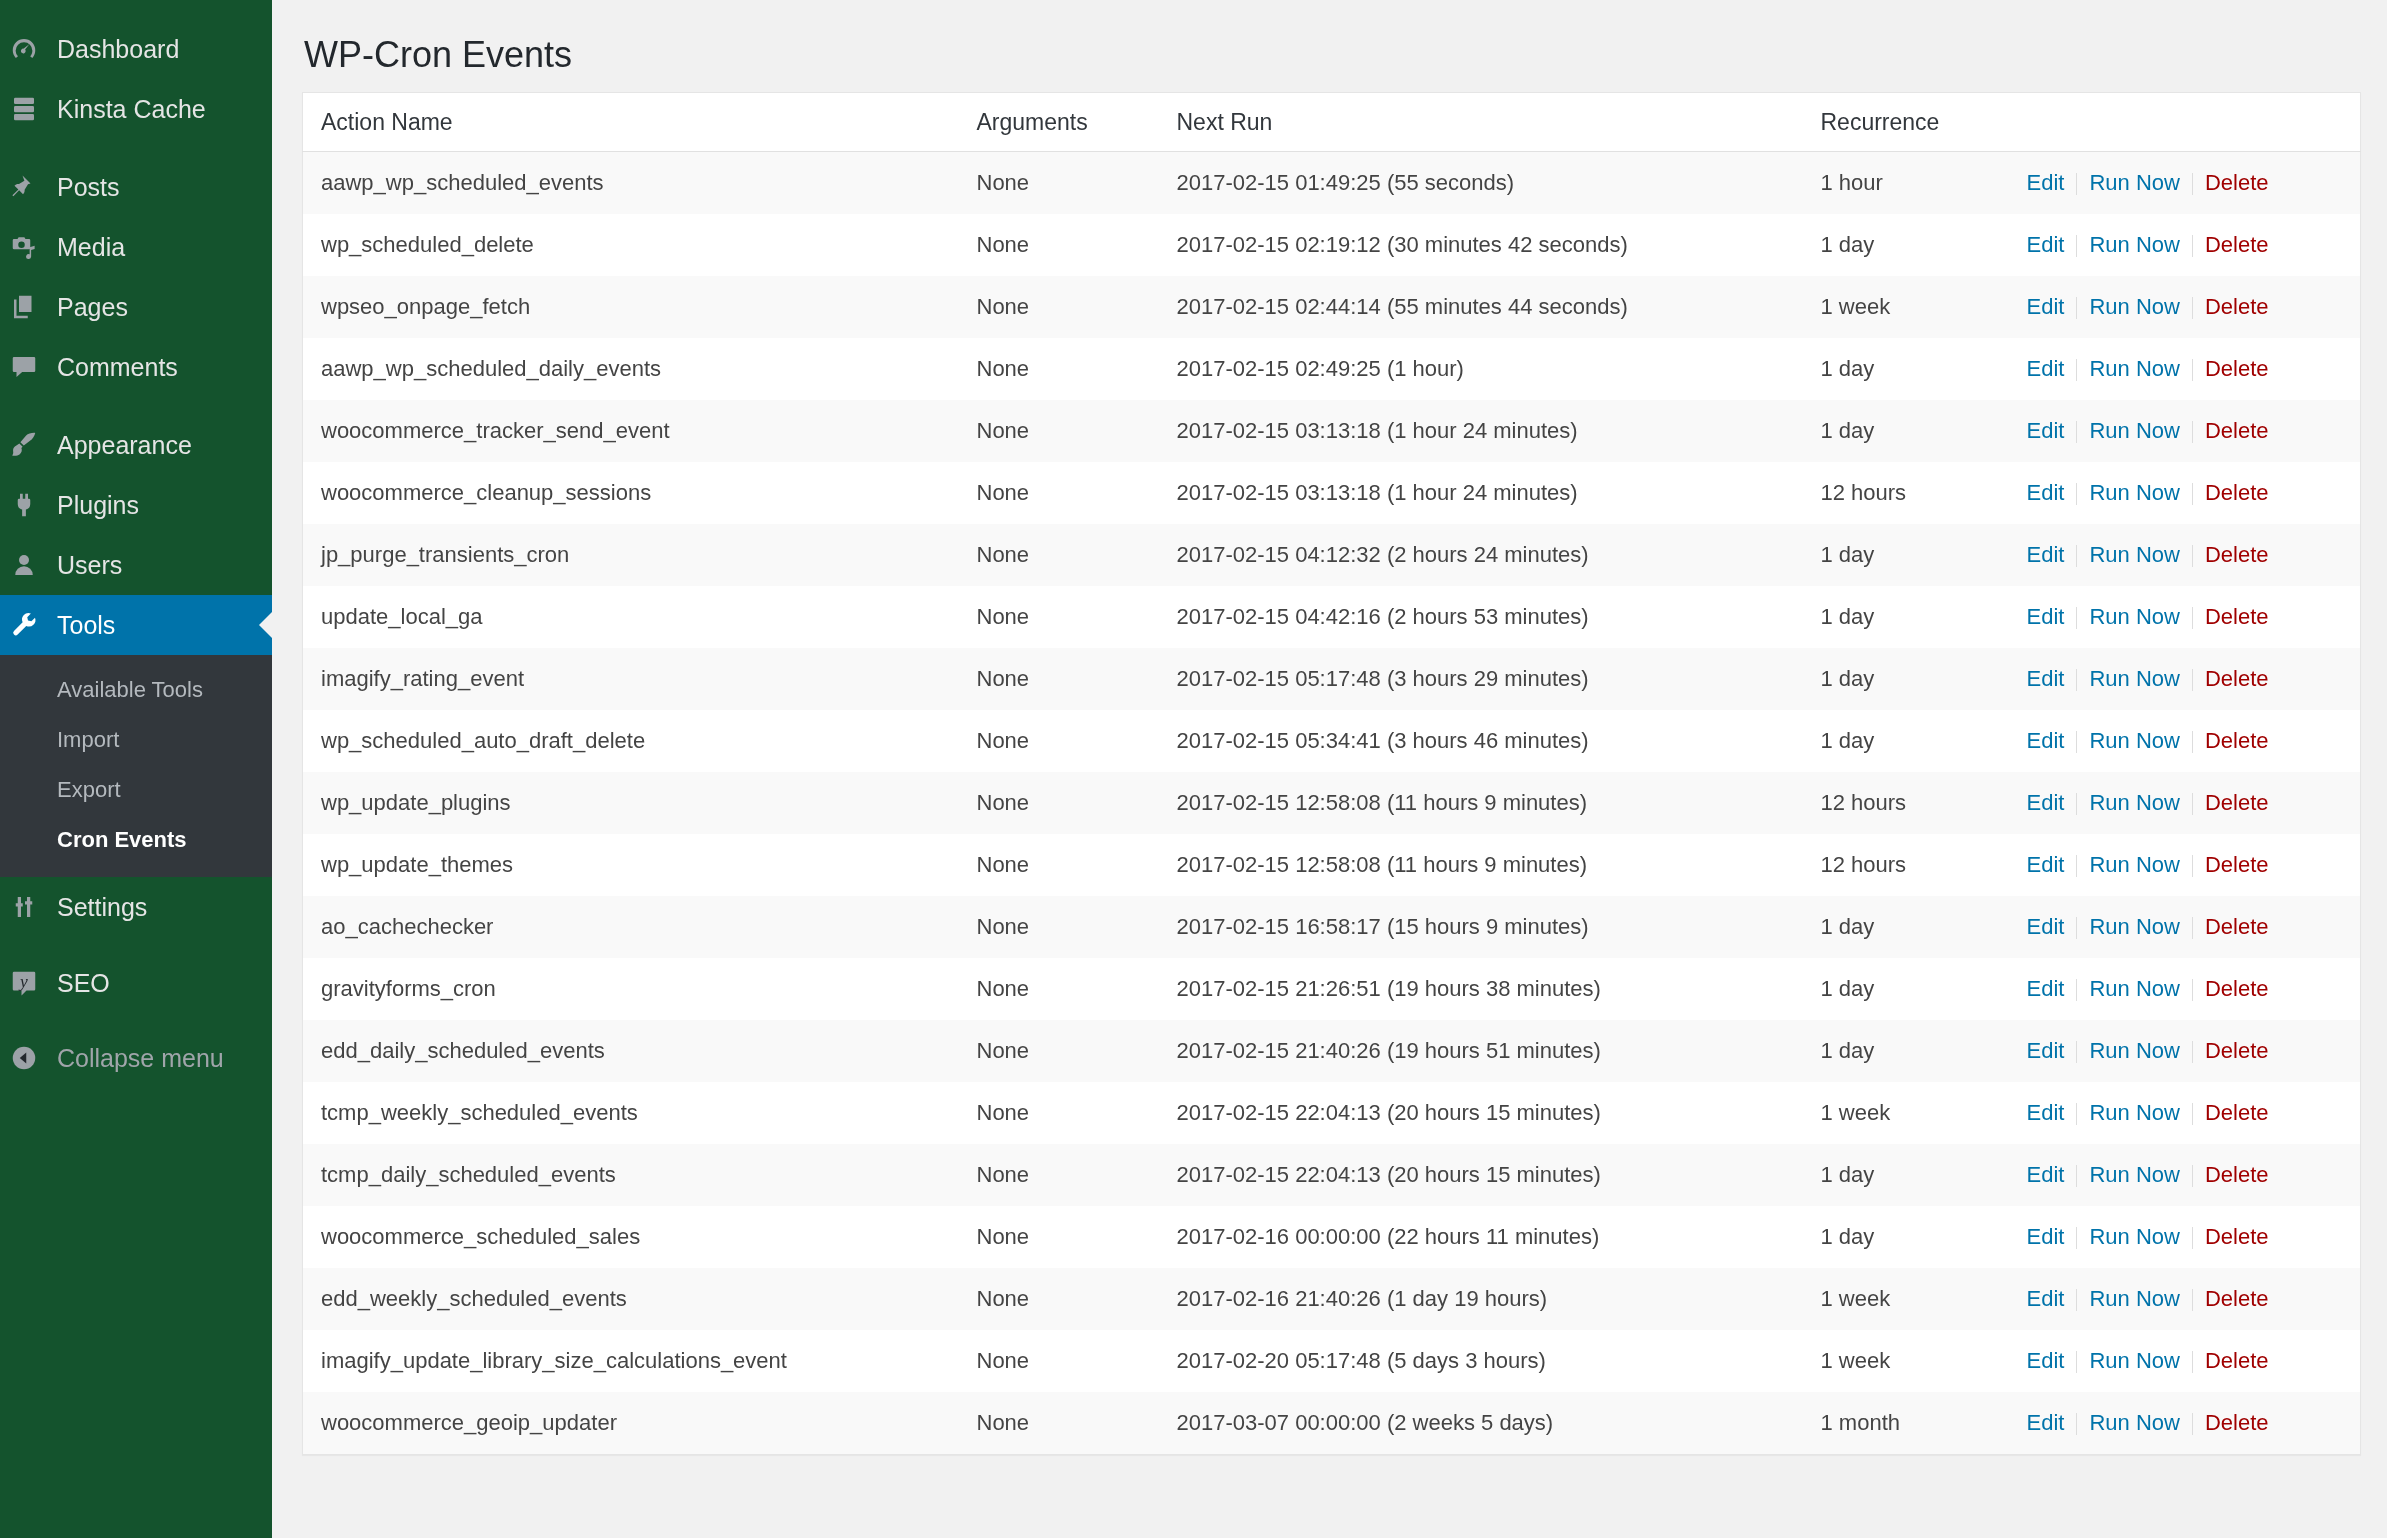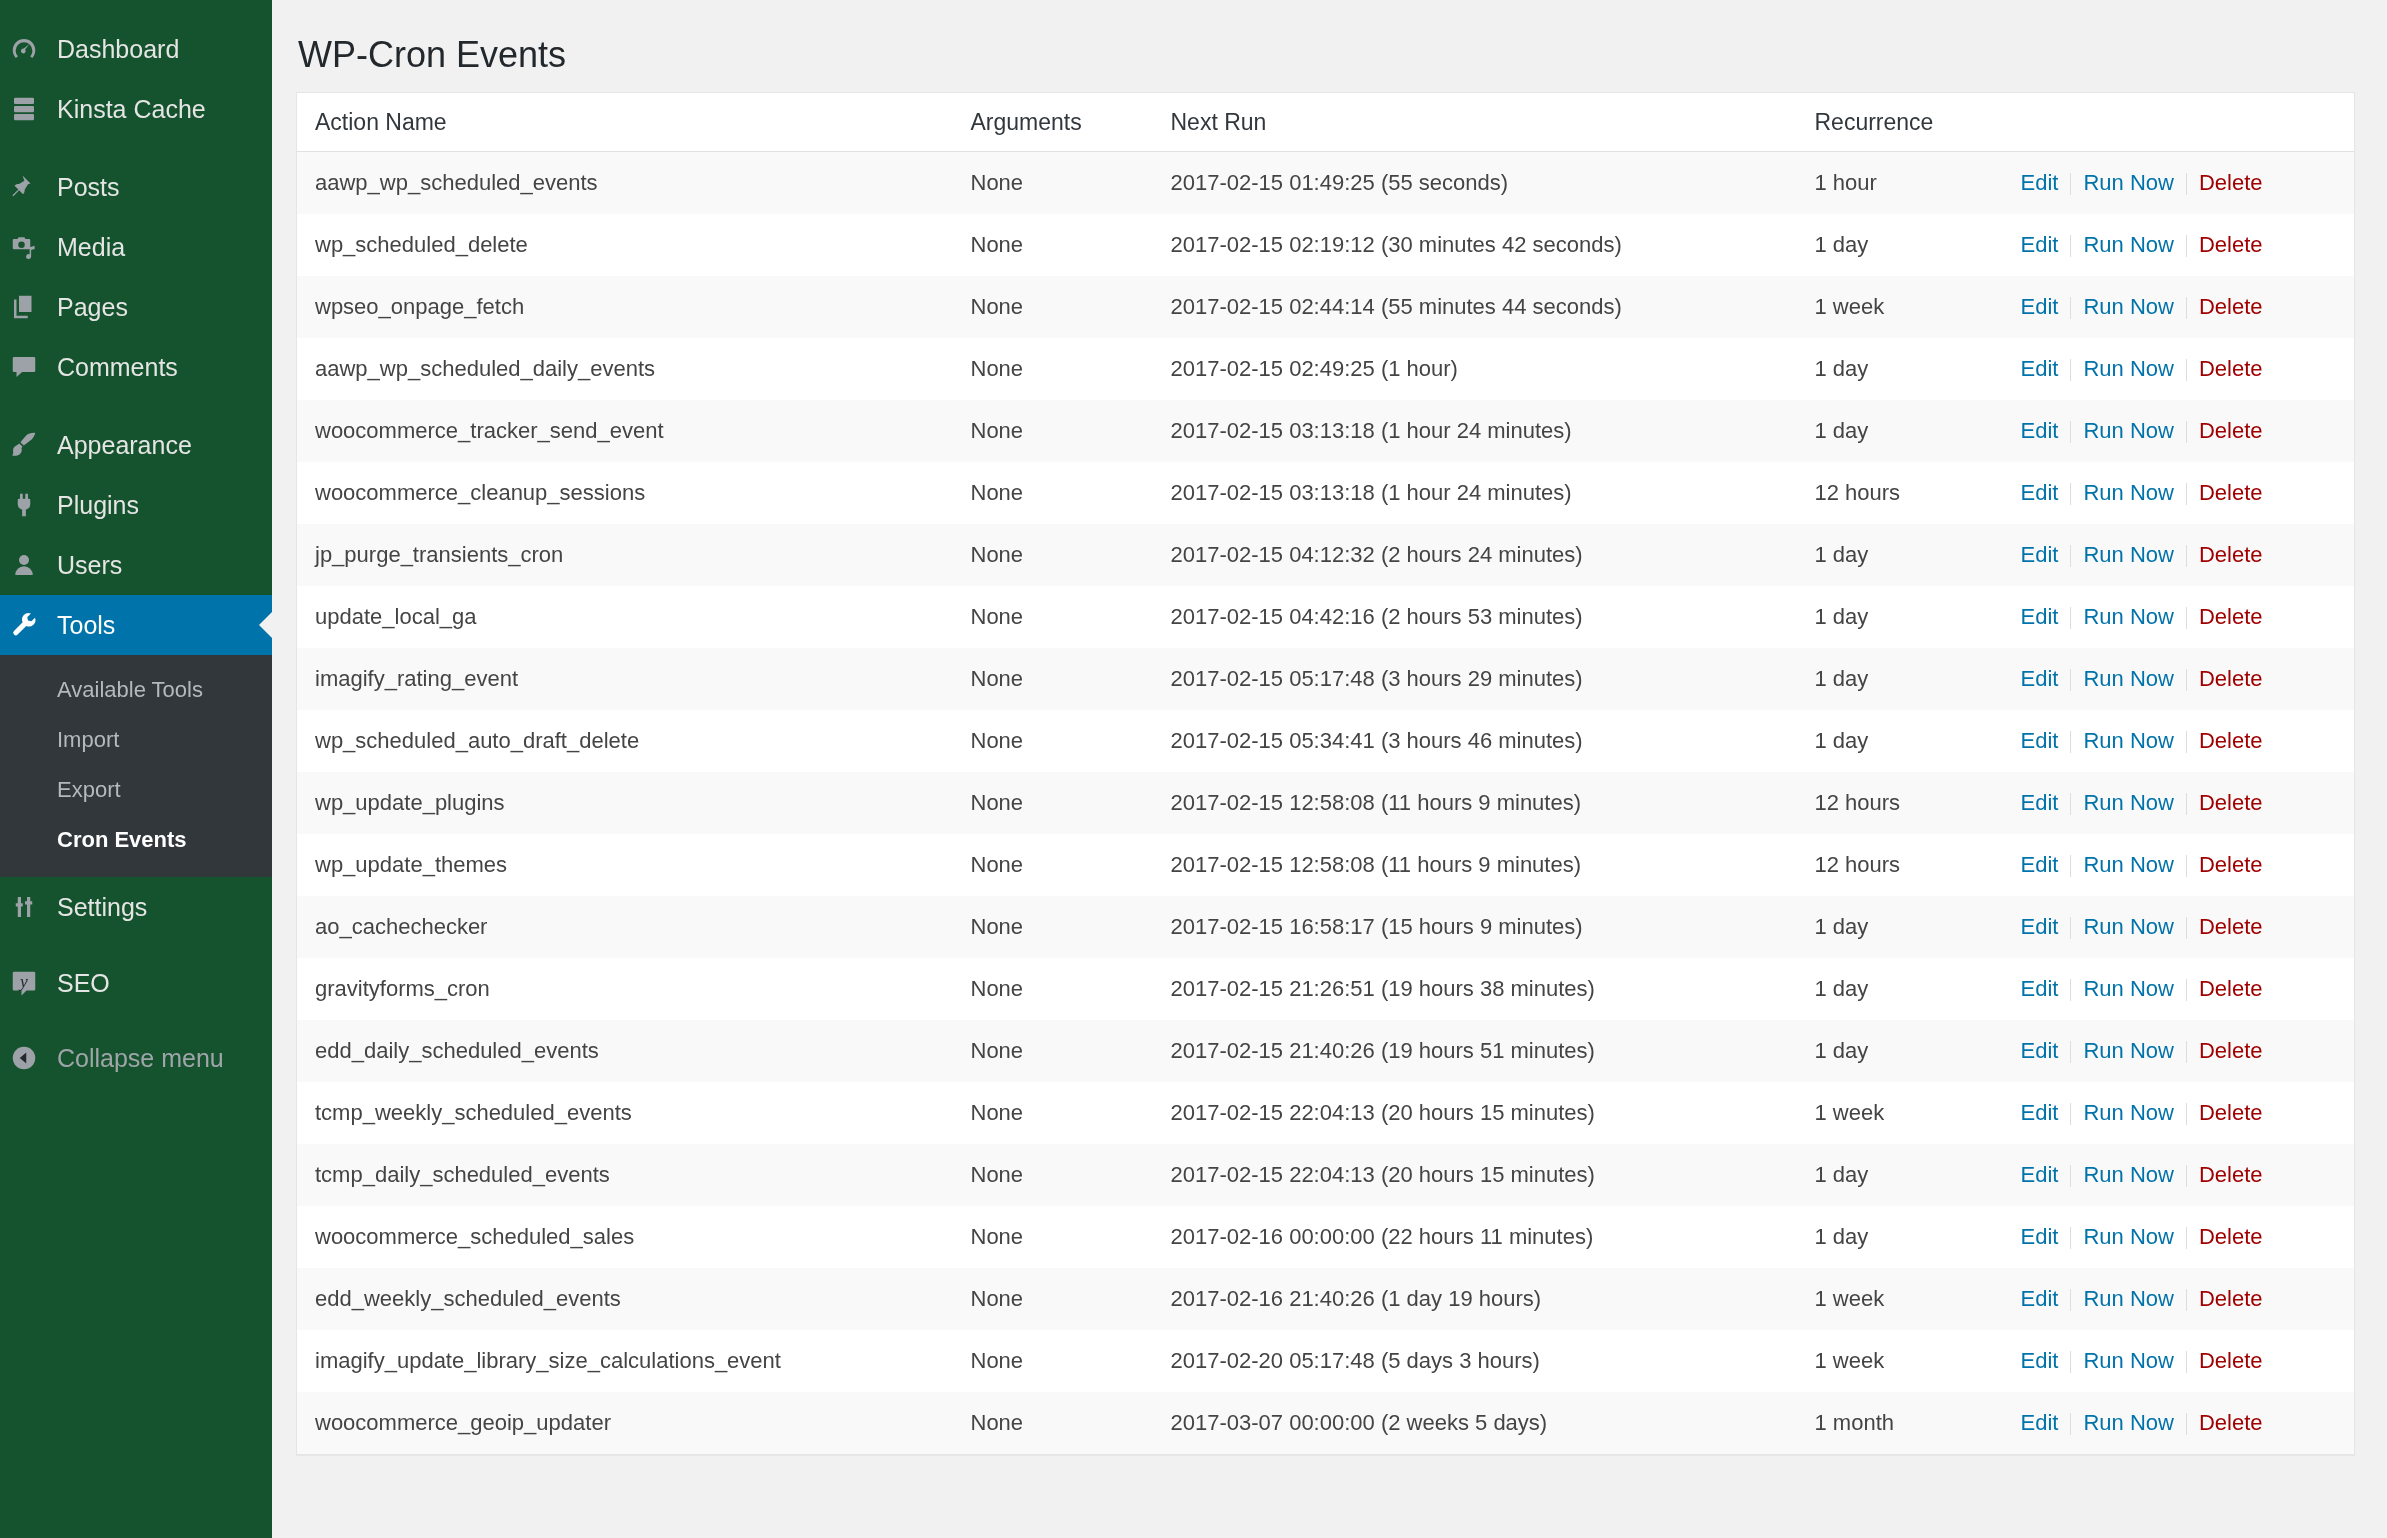--- a/index.html
+++ b/index.html
@@ -58,21 +58,21 @@
     padding: 12px 0 12px 57px;
     font-size: 22px;
     color: #b4b9be;
     cursor: pointer;
   }
   .submenu-item.current { color: #ffffff; font-weight: bold; }
 
   
   .content {
     position: absolute; left: 272px; top: 0; right: 0; bottom: 0;
-    padding: 34px 17px 0 24px;
+    padding: 34px 17px 0 30px;
   }
   h1.page-title {
     margin: 0 0 16px 2px;
     font-size: 36px;
     font-weight: 500;
     color: #23282d;
     letter-spacing: 0;
   }
   table.cron-table {
     width: 2058px;

